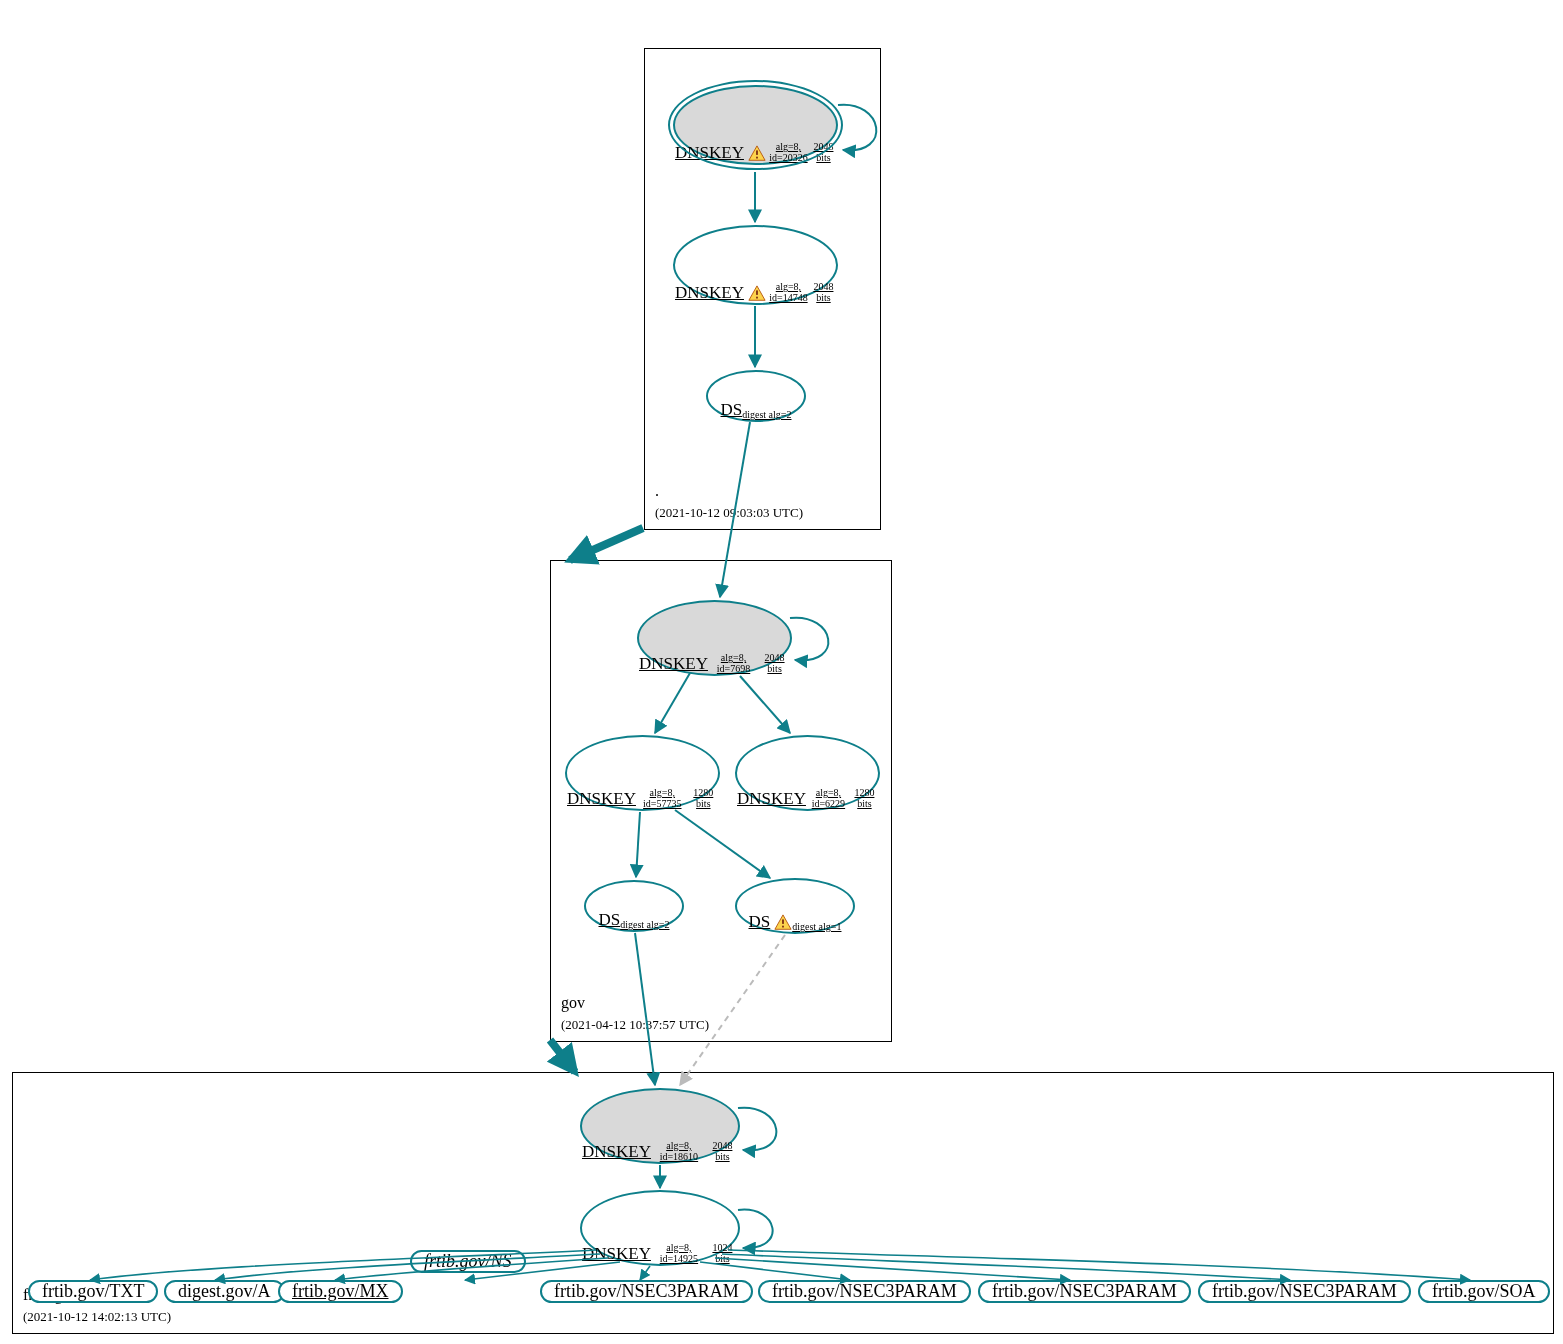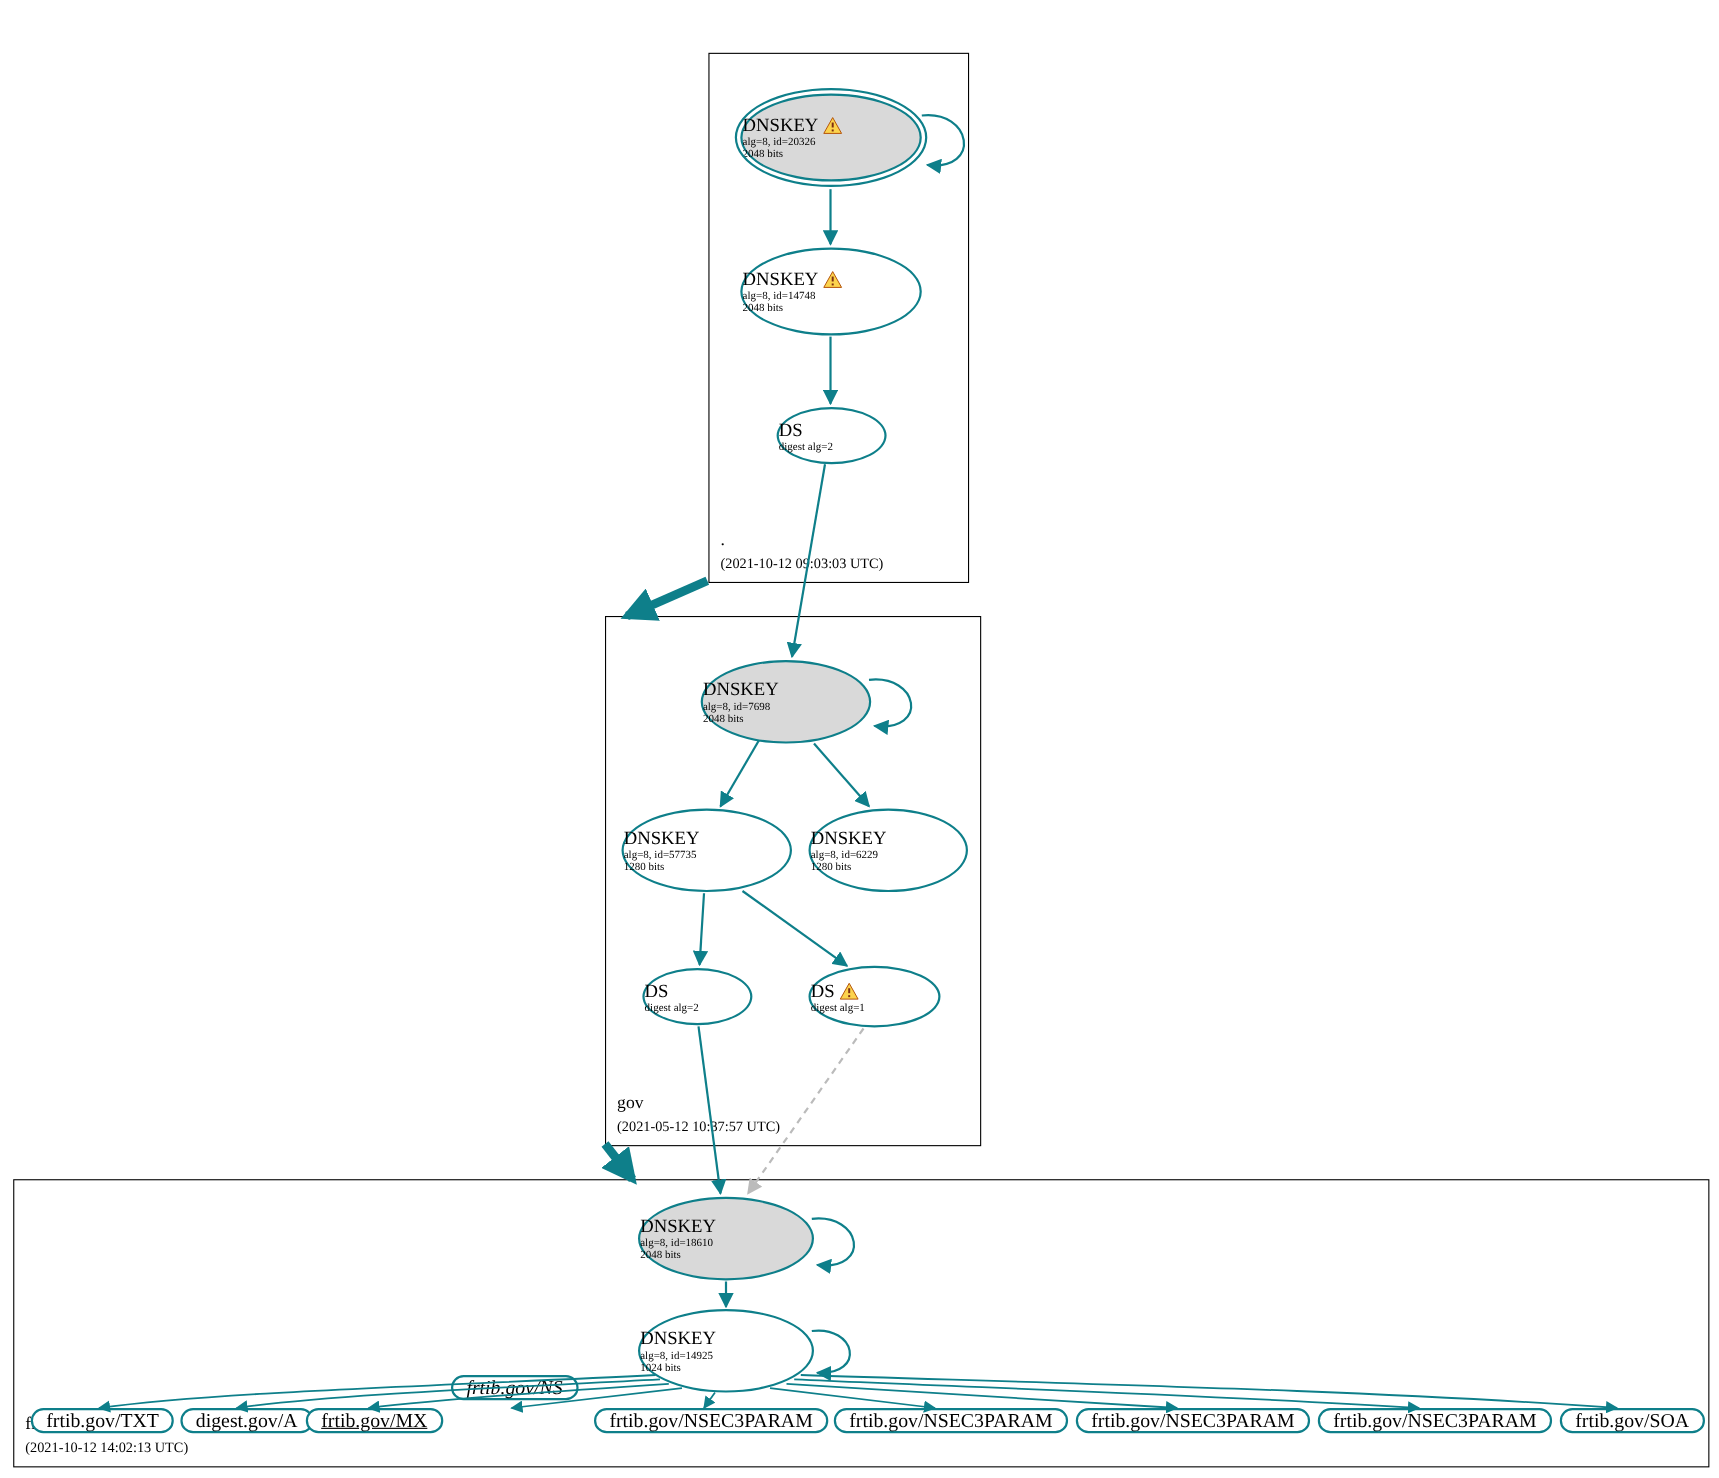--- a/index.html
+++ b/index.html
@@ -26,24 +26,25 @@
   .zone-label .sub {
     font-size: 13px;
   }
   .node {
     position: absolute;
     border: 2px solid #0e7f8a;
     border-radius: 50%;
     background: #fff;
     text-align: center;
     display: flex;
-    flex-direction: column;
+    flex-direction: row;
     justify-content: center;
-    align-items: flex-start;
+    align-items: flex-end;
     box-sizing: border-box;
+    text-decoration: underline;
   }
   .node.shaded {
     background: #d9d9d9;
   }
   .node.double::after {
     content: "";
     position: absolute;
     top: -7px; left: -7px; right: -7px; bottom: -7px;
     border: 2px solid #0e7f8a;
     border-radius: 50%;
@@ -89,21 +90,21 @@
 <div class="zone-box" style="left:644px; top:48px; width:235px; height:480px;">
   <div class="zone-label">
     <span>.</span><br>
     <span class="sub">(2021-10-12 09:03:03 UTC)</span>
   </div>
 </div>
 
 <div class="zone-box" style="left:550px; top:560px; width:340px; height:480px;">
   <div class="zone-label">
     <span>gov</span><br>
-    <span class="sub">(2021-05-12 10:37:57 UTC)</span>
+    <span class="sub">(2021-04-12 10:37:57 UTC)</span>
   </div>
 </div>
 
 <div class="zone-box" style="left:12px; top:1072px; width:1540px; height:260px;">
   <div class="zone-label">
     <span>frtib.gov</span><br>
     <span class="sub">(2021-10-12 14:02:13 UTC)</span>
   </div>
 </div>
 

